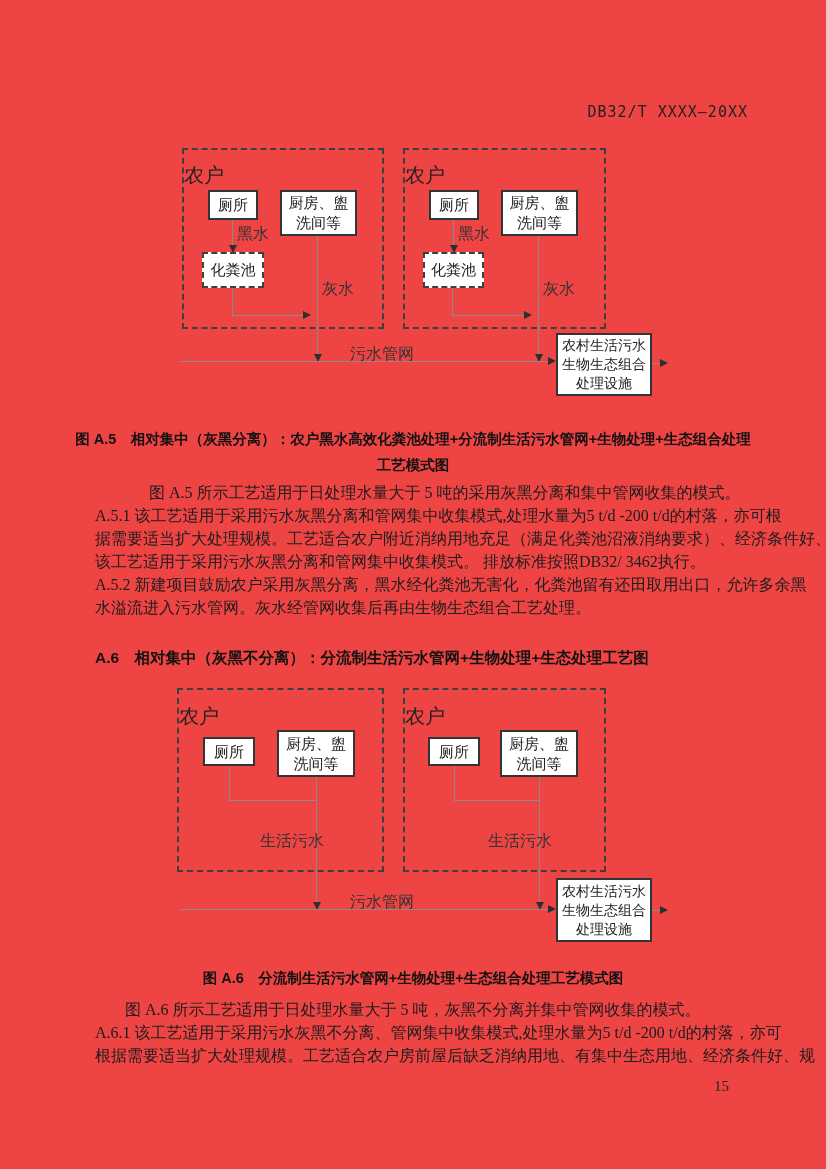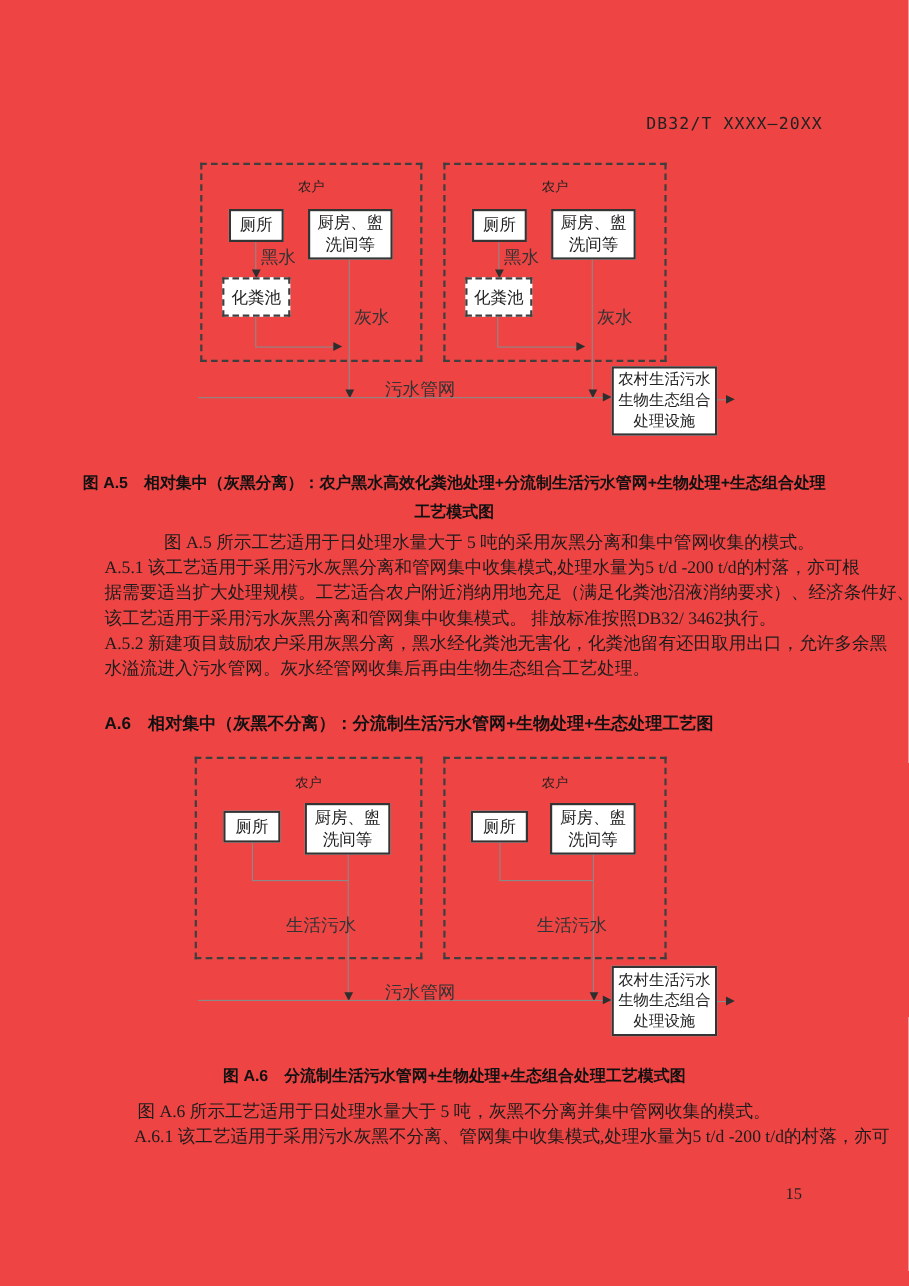--- a/index.html
+++ b/index.html
@@ -7,21 +7,21 @@
         font-family:"Liberation Serif","DejaVu Serif",serif;color:#1f1f1f;overflow:hidden;}
   .abs{position:absolute;}
   .doc-code{font-family:"DejaVu Sans Mono","Liberation Mono",monospace;font-size:15px;letter-spacing:1px;color:#222;}
   .dash-cell{position:absolute;border:2px dashed #3f3f3f;}
   .solid-box{position:absolute;border:2px solid #343434;background:#fff;box-sizing:border-box;
              display:flex;align-items:center;justify-content:center;text-align:center;
              font-size:15px;line-height:20px;color:#222;padding:1px 2px;}
   .dash-box{position:absolute;border:2px dashed #3f3f3f;background:#fff;box-sizing:border-box;
             display:flex;align-items:center;justify-content:center;font-size:15px;color:#222;}
   .dlabel{position:absolute;font-size:16px;color:#333;white-space:nowrap;}
-  .cell-title{position:absolute;left:0;width:100%;text-align:center;font-size:12px;color:#222;}
+  .cell-title{position:absolute;left:0;width:100%;text-align:left;font-size:20px;color:#222;}
   .hline,.vline{position:absolute;background:#8a8a8a;}
   .hline{height:1px;}
   .vline{width:1px;}
   .arr-d{position:absolute;width:0;height:0;border-left:4px solid transparent;border-right:4px solid transparent;border-top:8px solid #2e2e2e;}
   .arr-r{position:absolute;width:0;height:0;border-top:4px solid transparent;border-bottom:4px solid transparent;border-left:8px solid #2e2e2e;}
   .facility{position:absolute;border:2px solid #343434;background:#fff;box-sizing:border-box;
             display:flex;flex-direction:column;align-items:center;justify-content:center;
             font-size:14px;line-height:19px;color:#222;text-align:center;}
   .caption{position:absolute;left:40px;width:746px;text-align:center;
            font-family:"Liberation Sans","DejaVu Sans",sans-serif;font-weight:700;font-size:14.5px;color:#111;white-space:nowrap;}
@@ -126,17 +126,18 @@
       <div>生物生态组合</div>
       <div>处理设施</div>
     </div>
     <div class="hline" style="left:652px;top:910px;width:10px;"></div>
     <div class="arr-r" style="left:660px;top:906px;"></div>
   </div>
 
   <div class="caption" style="top:969px;">图 A.6　分流制生活污水管网+生物处理+生态组合处理工艺模式图</div>
 
   <div class="bline" style="left:125px;top:1000px;">图 A.6 所示工艺适用于日处理水量大于 5 吨，灰黑不分离并集中管网收集的模式。</div>
-  <div class="bline" style="left:95px;top:1023px;margin-left:27px;">A.6.1 该工艺适用于采用污水灰黑不分离、管网集中收集模式,处理水量为5 t/d -200 t/d的村落，亦可</div>
+  <div class="bline" style="left:95px;top:1023px;">A.6.1 该工艺适用于采用污水灰黑不分离、管网集中收集模式,处理水量为5 t/d -200 t/d的村落，亦可</div>
+  <div class="bline" style="left:95px;top:1046px;">根据需要适当扩大处理规模。工艺适合农户房前屋后缺乏消纳用地、有集中生态用地、经济条件好、规</div>
 
   <div class="pagenum" style="left:714px;top:1078px;text-align:right;">15</div>
 
 </div>
 
 </body></html>

